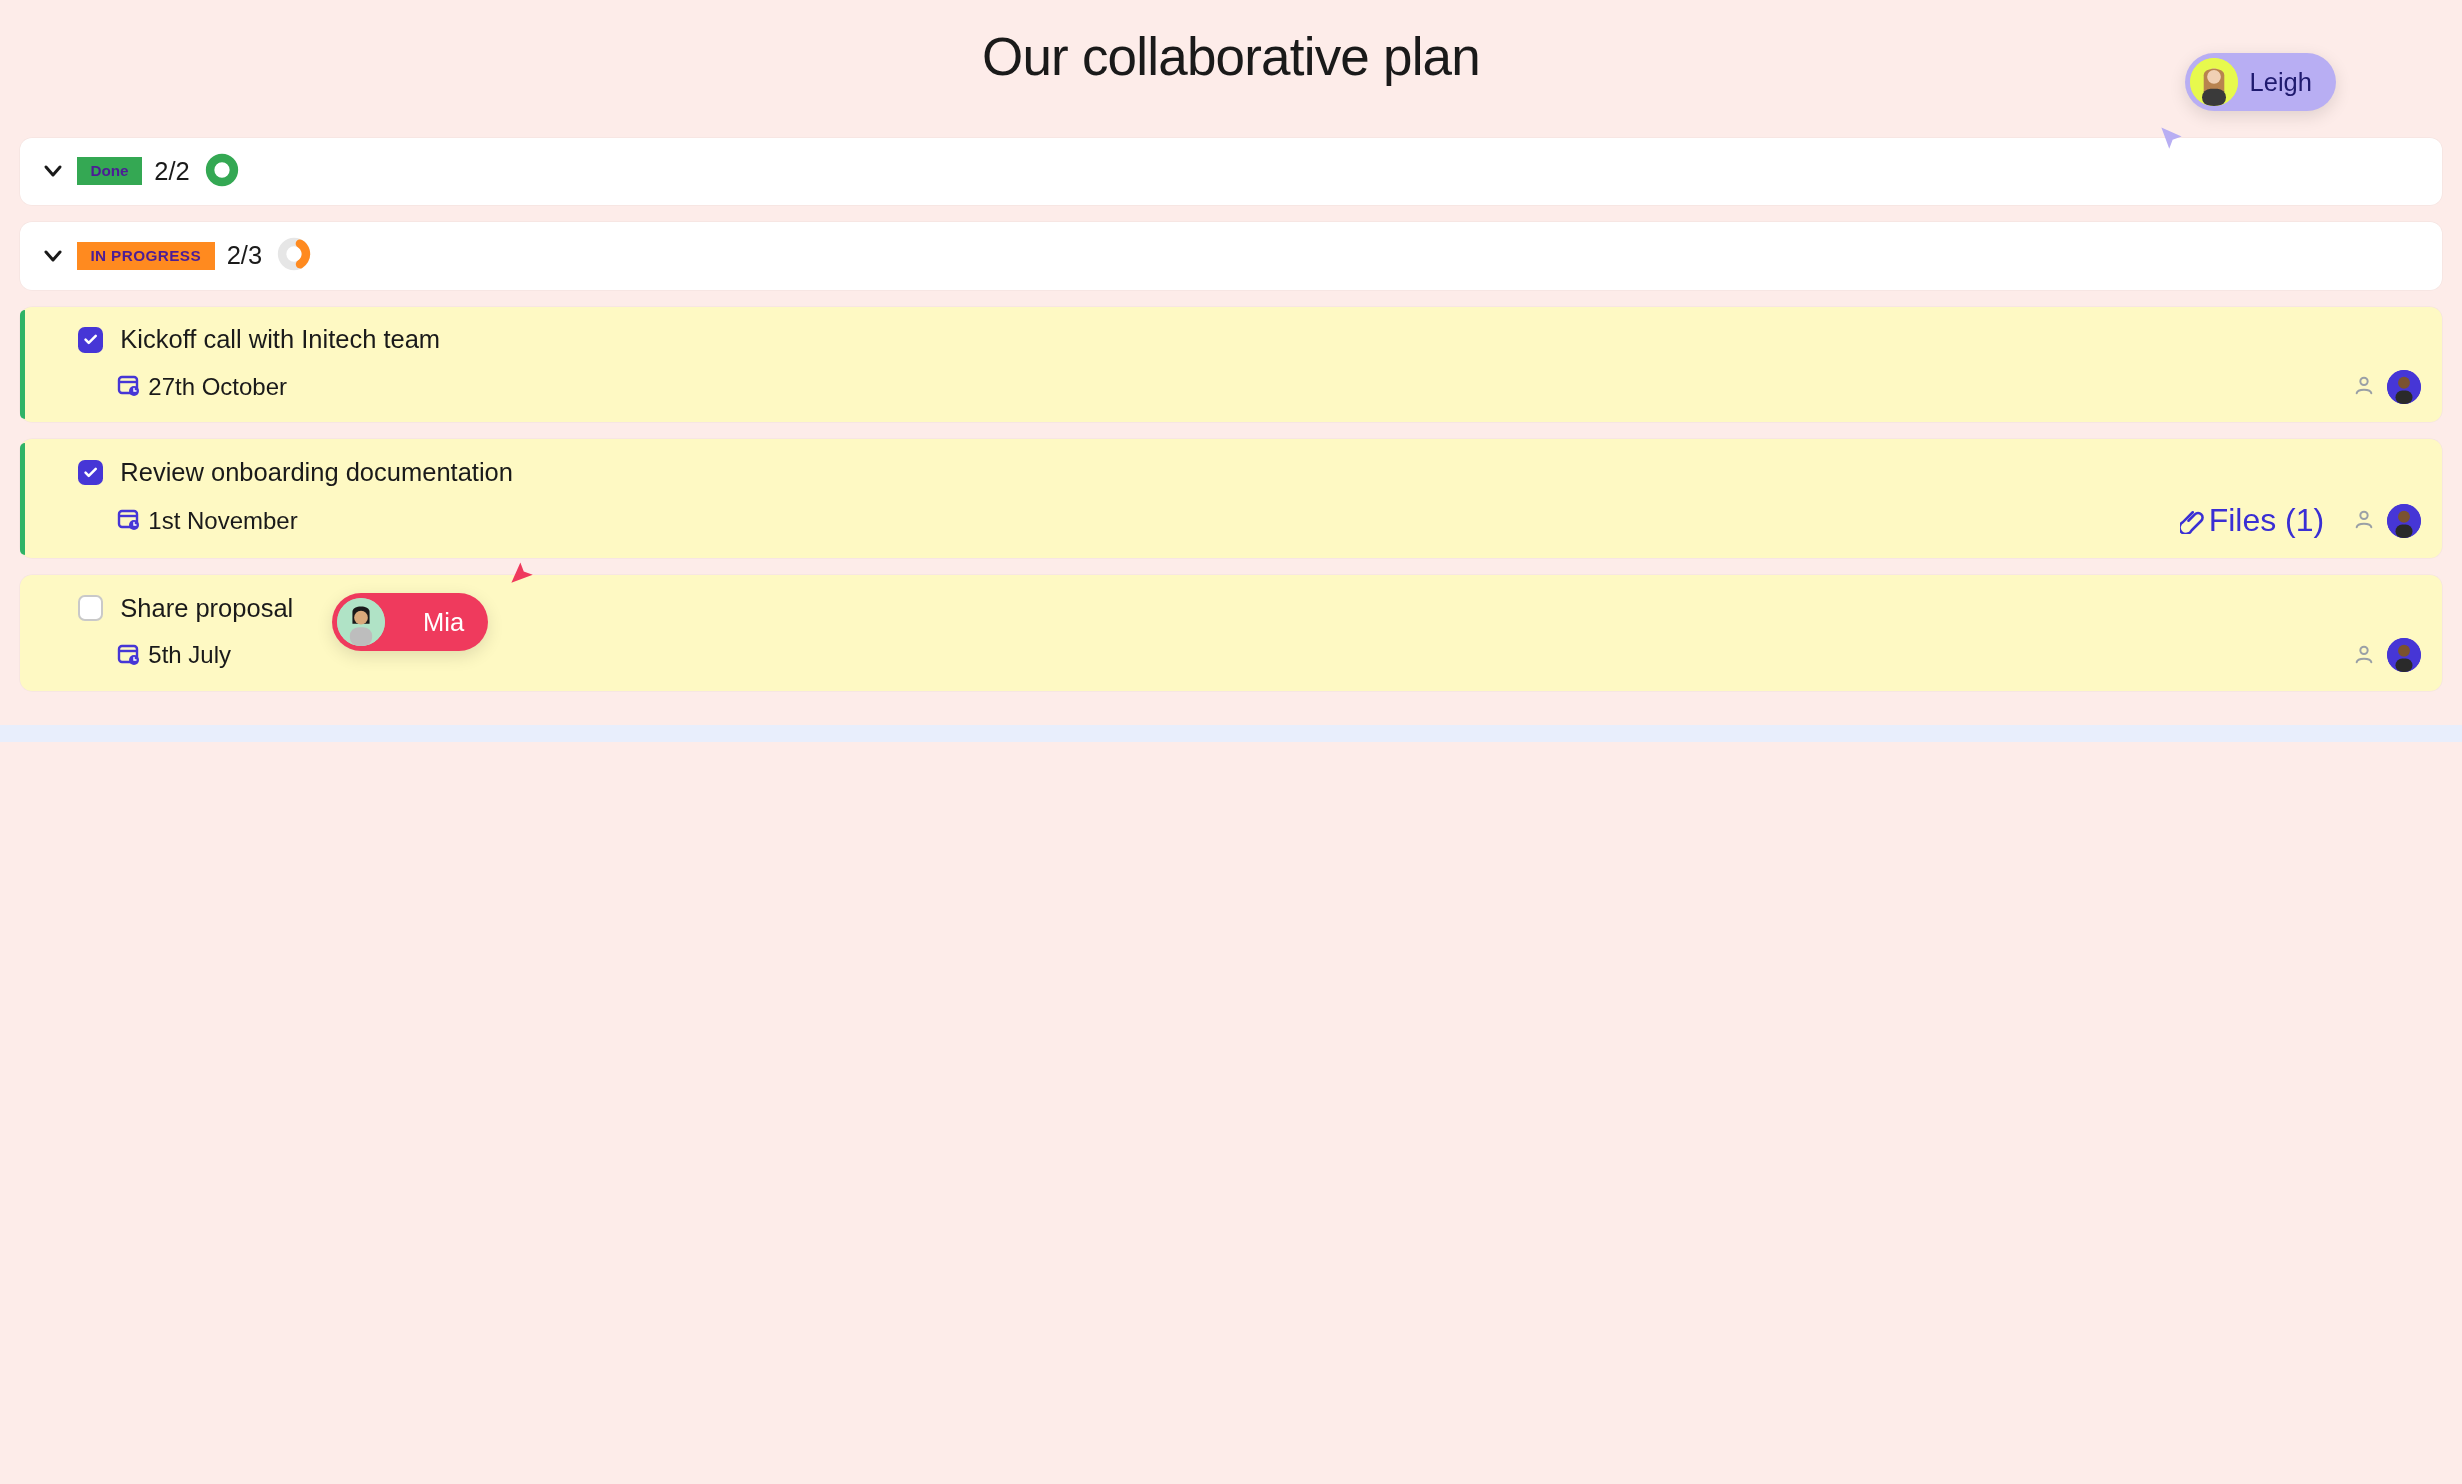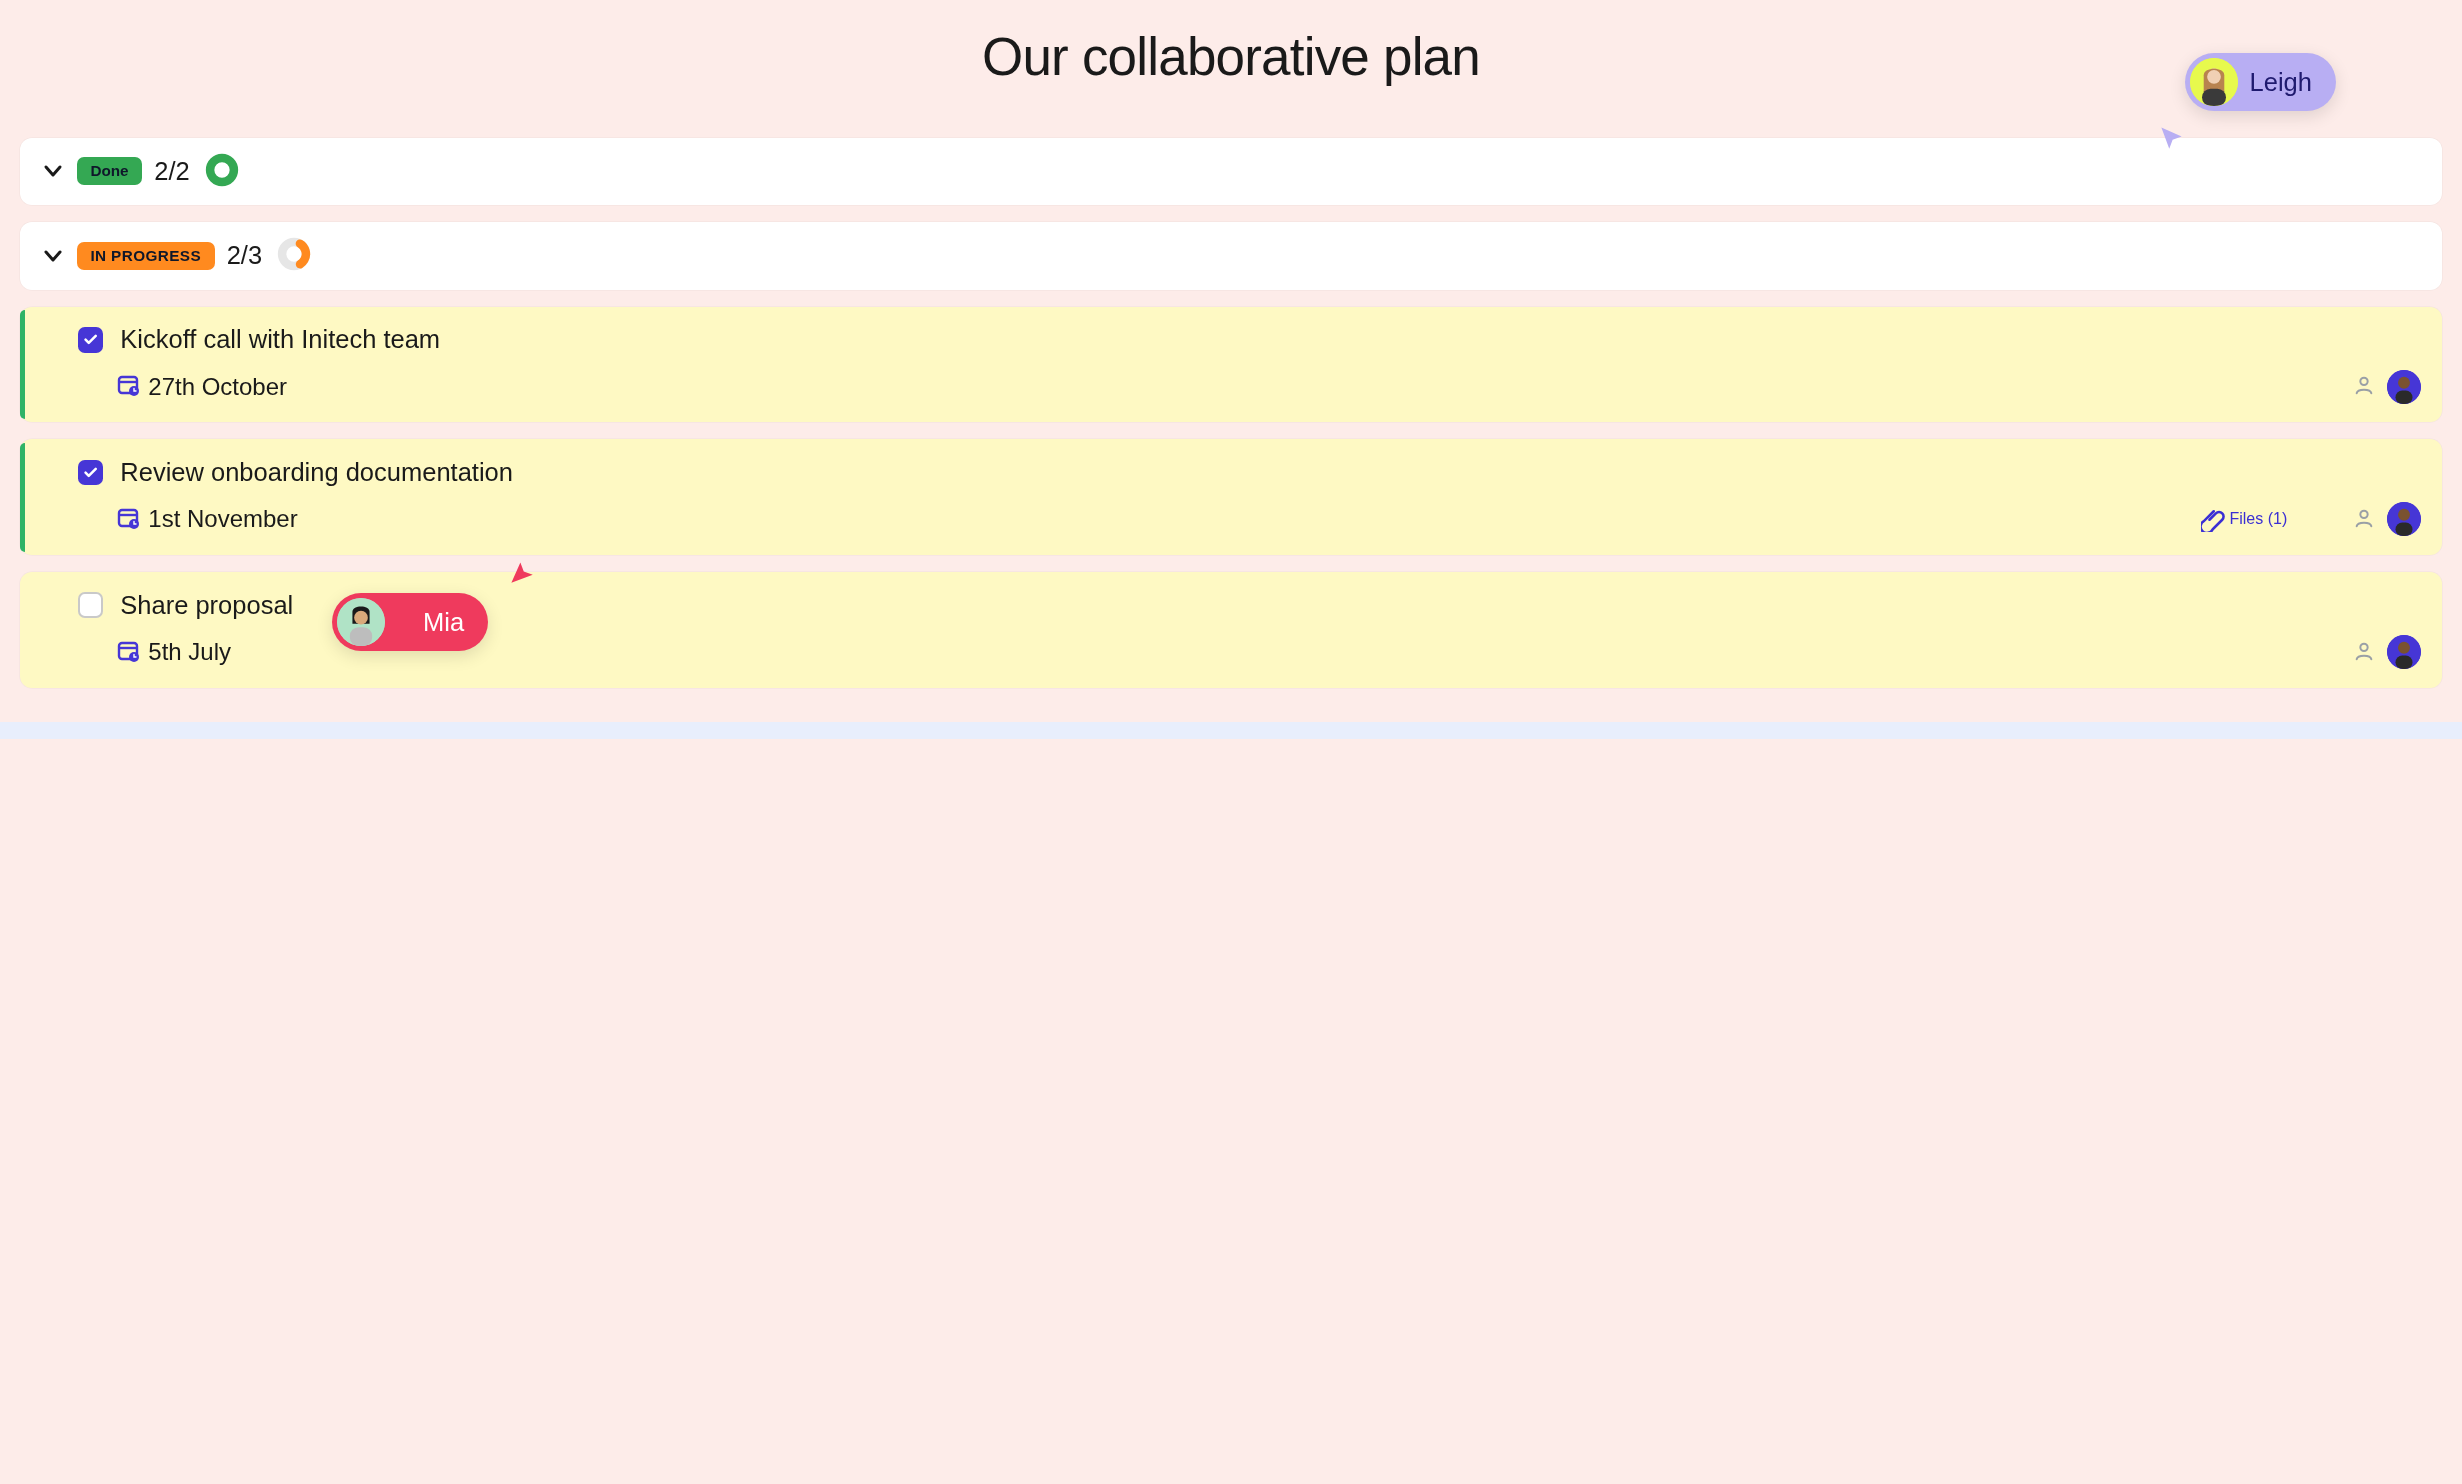--- a/index.html
+++ b/index.html
@@ -31,23 +31,23 @@
   .section .chevron { margin-right: 12px; display:flex; align-items:center;}
   .section-title {
     font-size: 36px;
     font-weight: 400;
     letter-spacing: -0.4px;
     flex: 1;
   }
   .status-badge {
     font-size: 15.3px;
     font-weight: 600;
-    color: #0f172a;
+    color: #4c1d95;
     padding: 5.1px 13.6px;
-    border-radius: 7px;
+    border-radius: 0;
     margin-right: 12px;
   }
   .badge-green { background: #34a853; }
   .badge-orange { background: #ff8a1f; letter-spacing: 0.4px; }
   .count { font-size: 25.5px; font-weight: 400; margin-right: 15.3px; }
   .progress-ring { width: 34px; height: 34px; }
 
   
   .task {
     background: #fef9c3;
@@ -83,24 +83,24 @@
     margin-left: 37px;
     flex-shrink: 0;
   }
   .checkbox.checked { background: #4636d6; }
   .checkbox.unchecked { border: 2.5px solid #c9c9c9; background:#fff; }
 
   .calendar-icon { width: 24px; height: 24px; flex-shrink:0; }
 
   .files-link {
     color: #3a2fd4;
-    font-size: 16px;
+    font-size: 32px;
     font-weight: 500;
     display:flex; align-items:center; gap:3px;
-    margin-right: 54px;
+    margin-right: 17px;
   }
 
   .person-icon { width: 22px; height: 22px; }
   .avatar-small {
     width: 34px; height: 34px; border-radius: 50%;
     background: #4636d6;
     display:flex; align-items:center; justify-content:center;
     overflow:hidden;
   }
 

